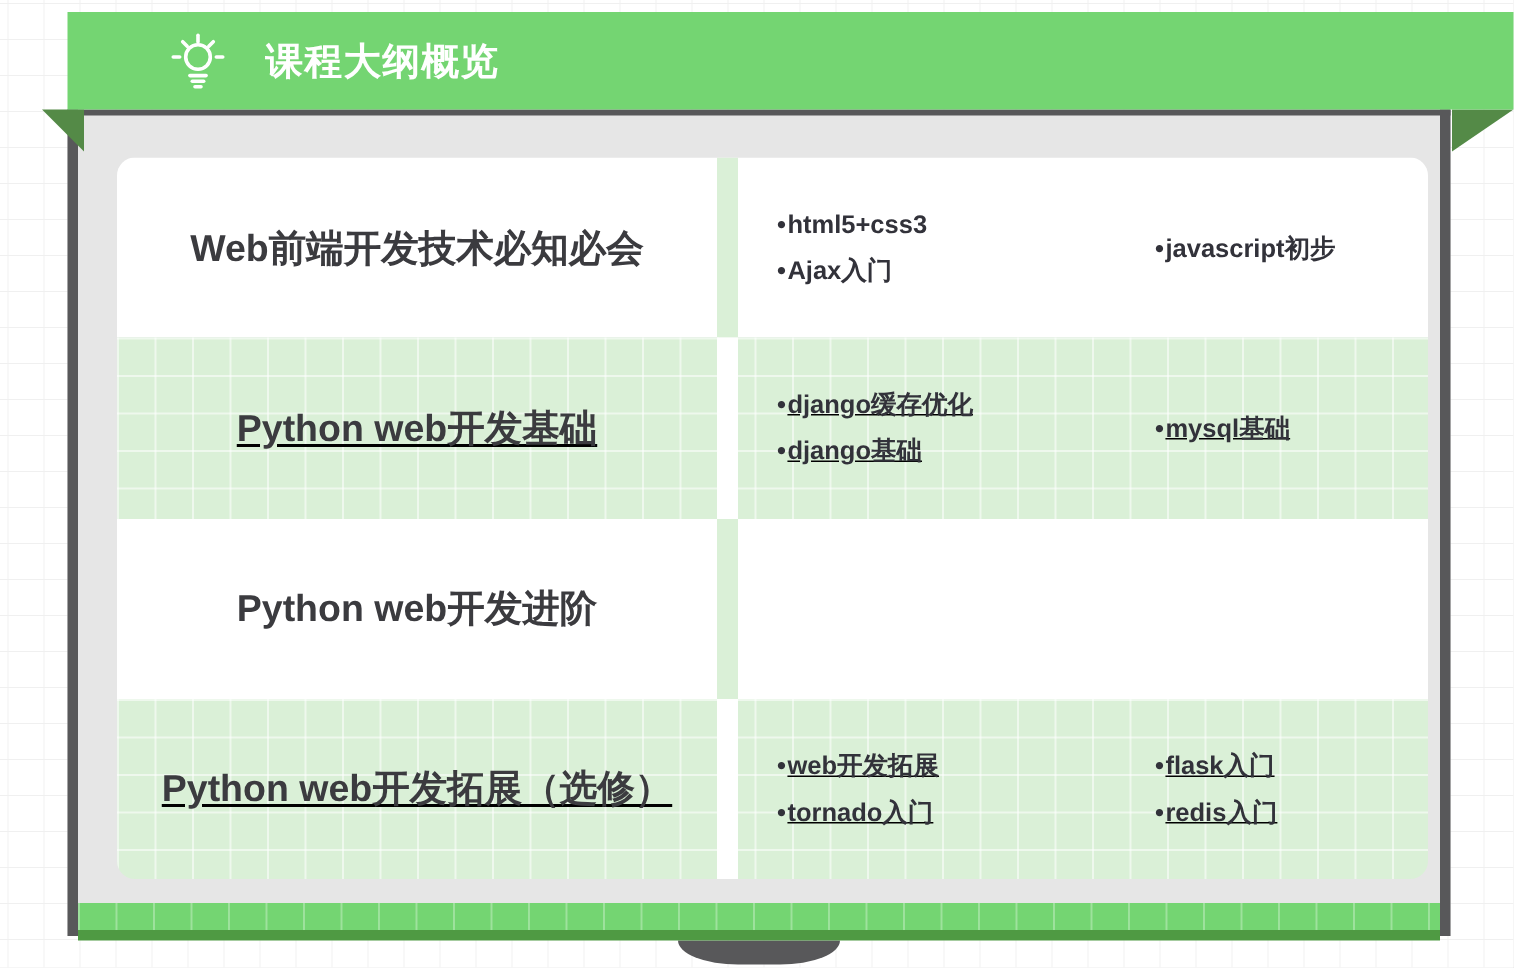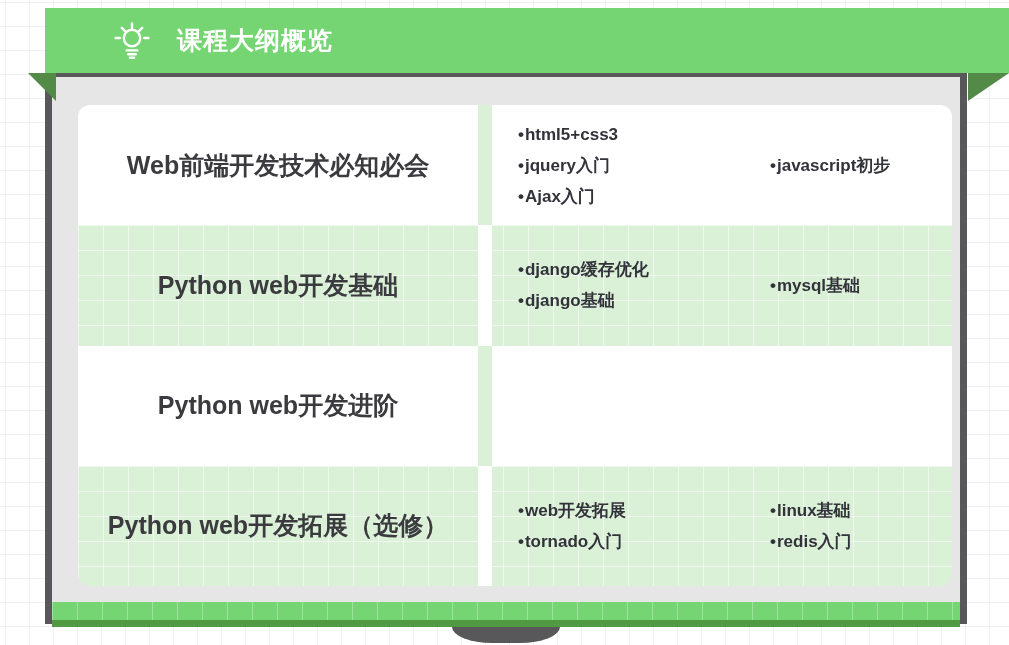--- a/index.html
+++ b/index.html
@@ -145,20 +145,21 @@
     flex: 1 1 0;
     min-height: 0;
   }
   .row.white  { background: #ffffff; }
   .row.green  {
     background-color: #daf0d7;
     background-image:
       linear-gradient(to right, rgba(255,255,255,0.55) 1px, transparent 1px),
       linear-gradient(to bottom, rgba(255,255,255,0.55) 1px, transparent 1px);
     background-size: 25px 25px;
+    text-decoration: underline;
   }
 
   .row-title {
     width: 400px;
     flex: 0 0 400px;
     display: flex;
     align-items: center;
     justify-content: center;
     text-align: center;
     color: #3b3b3f;
@@ -232,21 +233,20 @@
 <div id="frame"></div>
 
 <div id="table">
 
   <div class="row white">
     <div class="row-title">Web前端开发技术必知必会</div>
     <div class="divider"></div>
     <div class="row-items">
       <div class="item-col col-a">
         <div class="bullet-item"><span class="dot">•</span><span>html5+css3</span></div>
-        <div class="bullet-item"><span class="dot">•</span><span>jquery入门</span></div>
         <div class="bullet-item"><span class="dot">•</span><span>Ajax入门</span></div>
       </div>
       <div class="item-col col-b">
         <div class="bullet-item"><span class="dot">•</span><span>javascript初步</span></div>
       </div>
     </div>
   </div>
 
   <div class="row green">
     <div class="row-title">Python web开发基础</div>
@@ -269,21 +269,21 @@
 
   <div class="row green">
     <div class="row-title">Python web开发拓展（选修）</div>
     <div class="divider"></div>
     <div class="row-items">
       <div class="item-col col-a">
         <div class="bullet-item"><span class="dot">•</span><span>web开发拓展</span></div>
         <div class="bullet-item"><span class="dot">•</span><span>tornado入门</span></div>
       </div>
       <div class="item-col col-b">
-        <div class="bullet-item"><span class="dot">•</span><span>linux基础</span></div>
+        <div class="bullet-item"><span class="dot">•</span><span>flask入门</span></div>
         <div class="bullet-item"><span class="dot">•</span><span>redis入门</span></div>
       </div>
     </div>
   </div>
 
 </div>
 
 <div id="bottom-nub"></div>
 <div id="bottom-bar"></div>
 <div id="bottom-bar-shadow"></div>

